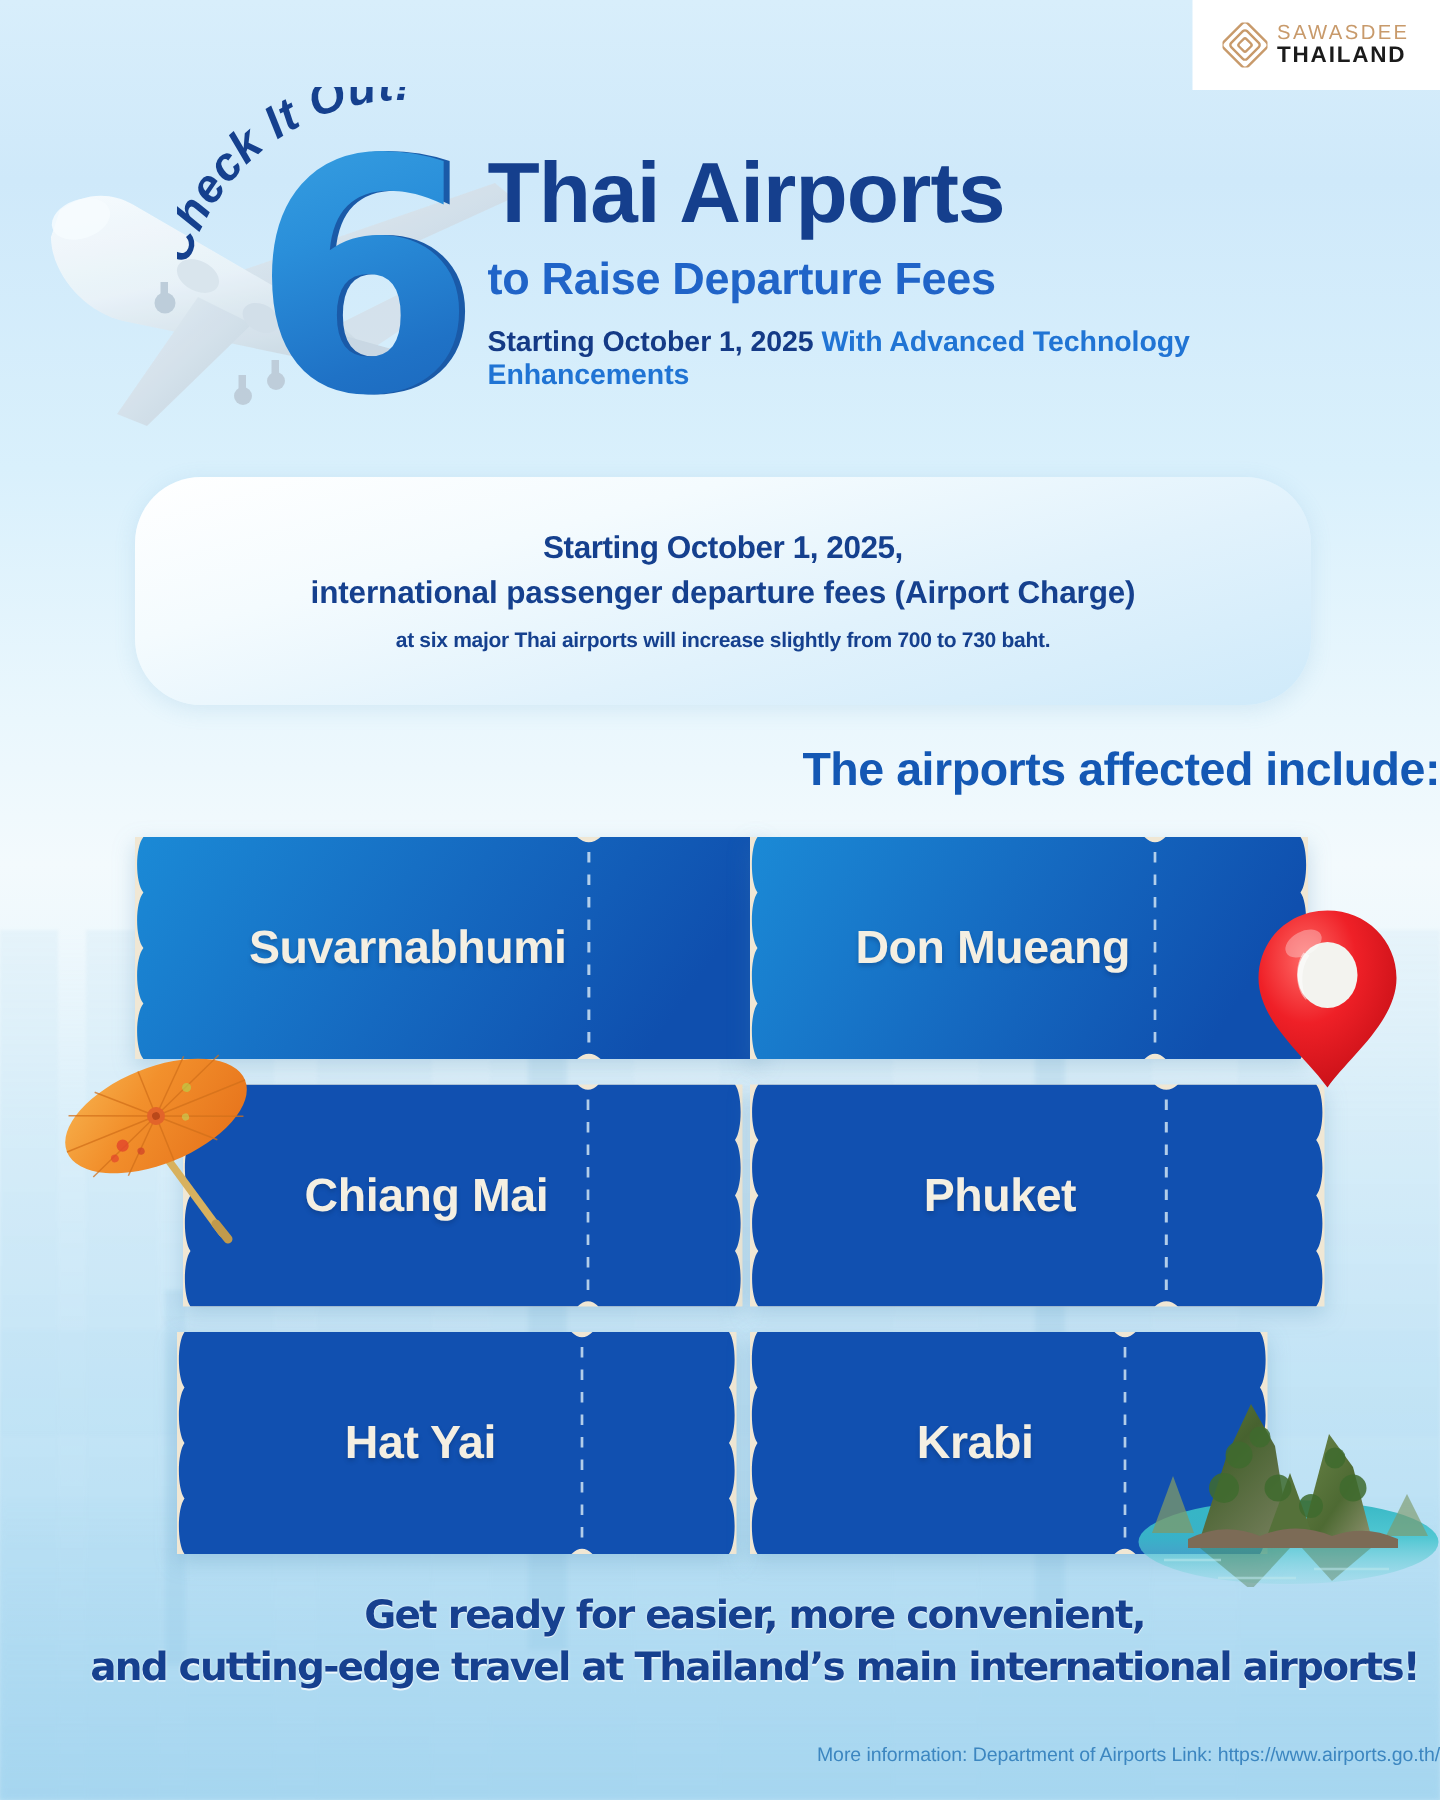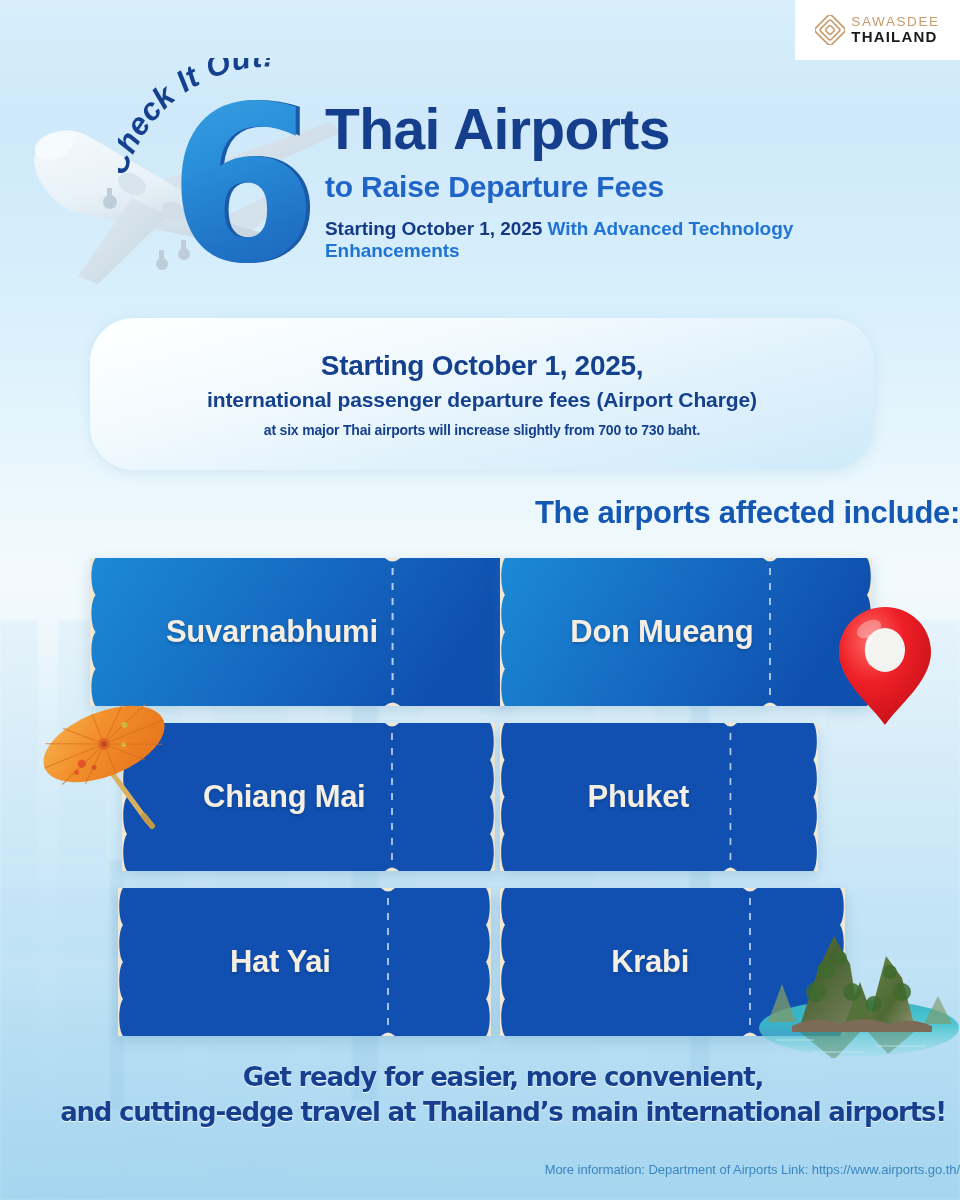--- a/index.html
+++ b/index.html
@@ -115,21 +115,21 @@
 
   
   .info-panel {
     position:absolute; left:90px; top:318px; width:784px; height:152px;
     border-radius:44px; z-index:18;
     background:linear-gradient(165deg,#ffffff 0%, #f4fbfe 30%, #e1f2fc 62%, #cfeafa 100%);
     box-shadow:0 3px 14px rgba(96,160,200,.16);
     display:flex; flex-direction:column; align-items:center; justify-content:center;
     text-align:center; padding:0 26px;
   }
-  .ip-l1 { font-size:28px; font-weight:800; color:#15408e; letter-spacing:-.3px; }
+  .ip-l1 { font-size:21px; font-weight:800; color:#15408e; letter-spacing:-.3px; }
   .ip-l2 { font-size:21px; font-weight:600; color:#15408e; margin-top:6px; letter-spacing:-.1px; }
   .ip-l3 { font-size:14px; font-weight:700; color:#15408e; margin-top:10px; letter-spacing:-.2px; }
 
   
   .sec-head {
     position:absolute; left:0; top:495px; width:960px; text-align:right; z-index:18;
     font-size:31px; font-weight:800; color:#1458b4; letter-spacing:-.3px;
   }
 
   
@@ -287,21 +287,21 @@
              <stop offset="0%" stop-color="#1b8ad6"></stop>
              <stop offset="55%" stop-color="#1569c0"></stop>
              <stop offset="100%" stop-color="#0f4fae"></stop>
            </linearGradient>
          </defs>
          <path d="M 5 0 L 263 0 Q 270 7 277 0 L 368 0 C 373 6.66 373 30.34 368 37 C 373 43.66 373 67.34 368 74 C 373 80.66 373 104.34 368 111 C 373 117.66 373 141.34 368 148 L 277 148 Q 270 141 263 148 L 5 148 C 0 141.34 0 117.66 5 111 C 0 104.34 0 80.66 5 74 C 0 67.34 0 43.66 5 37 C 0 30.34 0 6.66 5 0 Z" fill="#1150b0" stroke="#f0e7d4" stroke-width="9" stroke-linejoin="round" paint-order="stroke"></path>
          <line x1="270" y1="10" x2="270" y2="138" stroke="#cfe3f4" stroke-width="1.8" stroke-dasharray="7 8" opacity=".85"></line>
        </svg>
        <div class="tlabel">Chiang Mai</div>
       </div>
-      <div class="ticket" style="left: 500px; top: 175px; width: 318px; height: 148px;">
+      <div class="ticket" style="left: 500px; top: 175px; width: 383px; height: 148px;">
         <svg viewBox="0 0 345 148" preserveAspectRatio="none">
          <defs>
            <linearGradient id="tg3" x1="0" y1="0" x2="1" y2="0.25">
              <stop offset="0%" stop-color="#1b8ad6"></stop>
              <stop offset="55%" stop-color="#1569c0"></stop>
              <stop offset="100%" stop-color="#0f4fae"></stop>
            </linearGradient>
          </defs>
          <path d="M 5 0 L 243 0 Q 250 7 257 0 L 340 0 C 345 6.66 345 30.34 340 37 C 345 43.66 345 67.34 340 74 C 345 80.66 345 104.34 340 111 C 345 117.66 345 141.34 340 148 L 257 148 Q 250 141 243 148 L 5 148 C 0 141.34 0 117.66 5 111 C 0 104.34 0 80.66 5 74 C 0 67.34 0 43.66 5 37 C 0 30.34 0 6.66 5 0 Z" fill="#1150b0" stroke="#f0e7d4" stroke-width="9" stroke-linejoin="round" paint-order="stroke"></path>
          <line x1="250" y1="10" x2="250" y2="138" stroke="#cfe3f4" stroke-width="1.8" stroke-dasharray="7 8" opacity=".85"></line>

